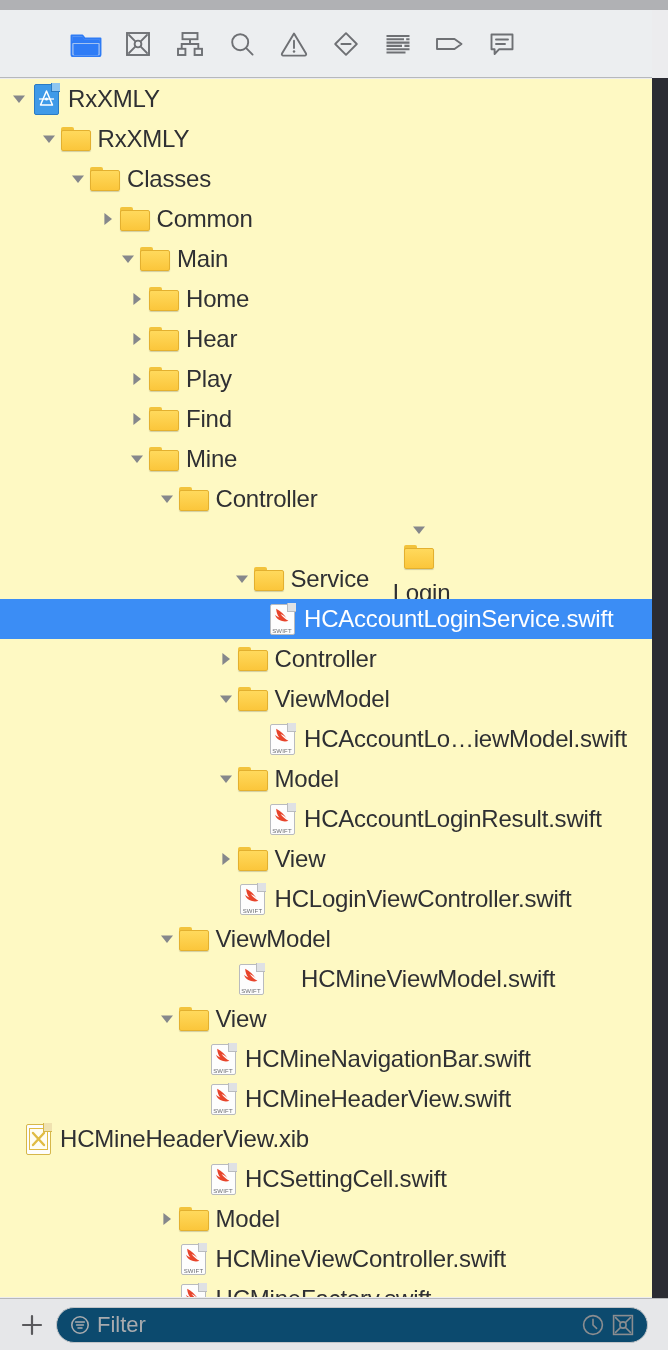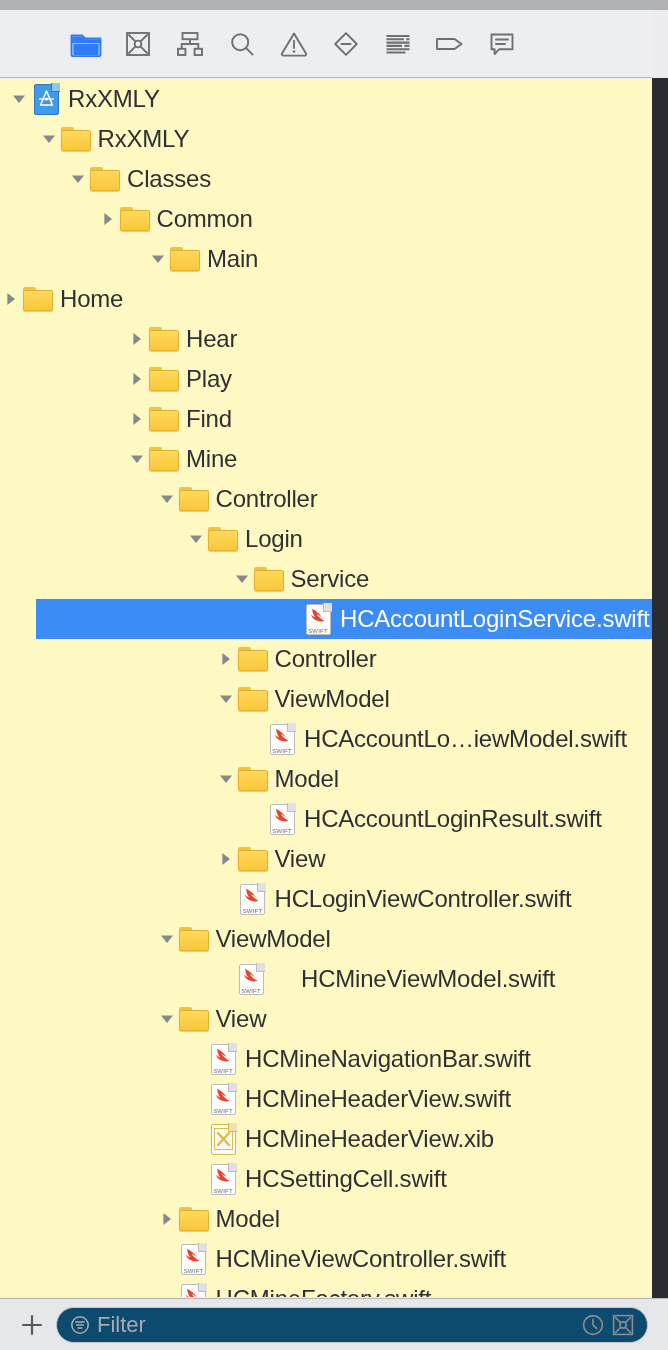--- a/index.html
+++ b/index.html
@@ -38,21 +38,21 @@
 
   
   .tree {
     position:absolute; top:79px; left:0; width:652px; height:1218px;
     overflow:hidden; background:#fef9c3;
   }
   .row {
     position:relative; height:40px; display:flex; align-items:center;
     white-space:nowrap;
   }
-  .row.selected { background:#3b8df5;margin-left:36px; }
+  .row.selected { background:#3b8df5; }
   .row .twisty {
     width:22px; height:40px; flex:0 0 22px;
     display:flex; align-items:center; justify-content:center;
   }
   .row .twisty svg { display:block; }
   .row .ic {
     width:32px; height:40px; flex:0 0 32px;
     display:flex; align-items:center; justify-content:center;
   }
   .row .label {
@@ -256,343 +256,343 @@
           </svg>
         </span>
         <span class="ic">
           <span class="folder">
               <span class="tab"></span>
             <span class="body"></span>
             </span>
         </span>
         <span class="label">Common</span>
       </div>
-      <div class="row" style="padding-left: 117px; margin-left: 30px;">
+      <div class="row" style="padding-left: 117px;">
         <span class="twisty">
           <svg width="18" height="18" viewBox="0 0 18 18" aria-hidden="true">
               <path d="M3 5.4 H15 L9 13 Z" fill="#86888b"></path>
           </svg>
         </span>
         <span class="ic">
           <span class="folder">
               <span class="tab"></span>
             <span class="body"></span>
             </span>
         </span>
         <span class="label">Main</span>
       </div>
+      <div class="row" style="padding-left: 126px;">
+        <span class="twisty">
+          <svg width="18" height="18" viewBox="0 0 18 18" aria-hidden="true">
+              <path d="M5.4 3 V15 L13 9 Z" fill="#86888b"></path>
+          </svg>
+        </span>
+        <span class="ic">
+          <span class="folder">
+              <span class="tab"></span>
+            <span class="body"></span>
+            </span>
+        </span>
+        <span class="label">Home</span>
+      </div>
+      <div class="row" style="padding-left: 126px;">
+        <span class="twisty">
+          <svg width="18" height="18" viewBox="0 0 18 18" aria-hidden="true">
+              <path d="M5.4 3 V15 L13 9 Z" fill="#86888b"></path>
+          </svg>
+        </span>
+        <span class="ic">
+          <span class="folder">
+              <span class="tab"></span>
+            <span class="body"></span>
+            </span>
+        </span>
+        <span class="label">Hear</span>
+      </div>
+      <div class="row" style="padding-left: 126px; align-items: center;">
+        <span class="twisty">
+          <svg width="18" height="18" viewBox="0 0 18 18" aria-hidden="true">
+              <path d="M5.4 3 V15 L13 9 Z" fill="#86888b"></path>
+          </svg>
+        </span>
+        <span class="ic">
+          <span class="folder">
+              <span class="tab"></span>
+            <span class="body"></span>
+            </span>
+        </span>
+        <span class="label">Play</span>
+      </div>
+      <div class="row" style="padding-left: 126px;">
+        <span class="twisty">
+          <svg width="18" height="18" viewBox="0 0 18 18" aria-hidden="true">
+              <path d="M5.4 3 V15 L13 9 Z" fill="#86888b"></path>
+          </svg>
+        </span>
+        <span class="ic">
+          <span class="folder">
+              <span class="tab"></span>
+            <span class="body"></span>
+            </span>
+        </span>
+        <span class="label">Find</span>
+      </div>
+      <div class="row" style="padding-left: 126px;">
+        <span class="twisty">
+          <svg width="18" height="18" viewBox="0 0 18 18" aria-hidden="true">
+              <path d="M3 5.4 H15 L9 13 Z" fill="#86888b"></path>
+          </svg>
+        </span>
+        <span class="ic">
+          <span class="folder">
+              <span class="tab"></span>
+            <span class="body"></span>
+            </span>
+        </span>
+        <span class="label">Mine</span>
+      </div>
+      <div class="row" style="padding-left: 155.5px;">
+        <span class="twisty">
+          <svg width="18" height="18" viewBox="0 0 18 18" aria-hidden="true">
+              <path d="M3 5.4 H15 L9 13 Z" fill="#86888b"></path>
+          </svg>
+        </span>
+        <span class="ic">
+          <span class="folder">
+              <span class="tab"></span>
+            <span class="body"></span>
+            </span>
+        </span>
+        <span class="label">Controller</span>
+      </div>
+      <div class="row" style="padding-left: 185px; flex-direction: column;">
+        <span class="twisty">
+          <svg width="18" height="18" viewBox="0 0 18 18" aria-hidden="true">
+              <path d="M3 5.4 H15 L9 13 Z" fill="#86888b"></path>
+          </svg>
+        </span>
+        <span class="ic">
+          <span class="folder">
+              <span class="tab"></span>
+            <span class="body"></span>
+            </span>
+        </span>
+        <span class="label">Login</span>
+      </div>
+      <div class="row" style="padding-left: 214.5px; margin-left: 16px;">
+        <span class="twisty">
+          <svg width="18" height="18" viewBox="0 0 18 18" aria-hidden="true">
+              <path d="M3 5.4 H15 L9 13 Z" fill="#86888b"></path>
+          </svg>
+        </span>
+        <span class="ic">
+          <span class="folder">
+              <span class="tab"></span>
+            <span class="body"></span>
+            </span>
+        </span>
+        <span class="label">Service</span>
+      </div>
+      <div class="row selected" style="padding-left: 244px;">
+        <span class="twisty"></span>
+        <span class="ic">
+          <span class="doc">
+              <span class="page"></span>
+            <svg class="swiftbird" viewBox="0 0 24 20" aria-hidden="true">
+    <path d="M4 2 C10 5 14 9 17 14 C15.5 12 12 9.5 9.5 8.6 C12 11.8 15.5 15 19.5 17.4
+             C16.5 18.6 11.5 18.4 8 16.4 C5.2 14.8 3.2 12 2.6 9.6 C4.4 11.4 6.4 12.6 8 13
+             C5.6 10.4 4.2 6.2 4 2 Z" fill="#e8442b"></path>
+  </svg>
+              <span class="swifttag">SWIFT</span>
+              <span class="fold"></span>
+            </span>
+        </span>
+        <span class="label">HCAccountLoginService.swift</span>
+      </div>
+      <div class="row" style="padding-left: 214.5px;">
+        <span class="twisty">
+          <svg width="18" height="18" viewBox="0 0 18 18" aria-hidden="true">
+              <path d="M5.4 3 V15 L13 9 Z" fill="#86888b"></path>
+          </svg>
+        </span>
+        <span class="ic">
+          <span class="folder">
+              <span class="tab"></span>
+            <span class="body"></span>
+            </span>
+        </span>
+        <span class="label">Controller</span>
+      </div>
+      <div class="row" style="padding-left: 214.5px;">
+        <span class="twisty">
+          <svg width="18" height="18" viewBox="0 0 18 18" aria-hidden="true">
+              <path d="M3 5.4 H15 L9 13 Z" fill="#86888b"></path>
+          </svg>
+        </span>
+        <span class="ic">
+          <span class="folder">
+              <span class="tab"></span>
+            <span class="body"></span>
+            </span>
+        </span>
+        <span class="label">ViewModel</span>
+      </div>
+      <div class="row" style="padding-left: 244px;">
+        <span class="twisty"></span>
+        <span class="ic">
+          <span class="doc">
+              <span class="page"></span>
+            <svg class="swiftbird" viewBox="0 0 24 20" aria-hidden="true">
+    <path d="M4 2 C10 5 14 9 17 14 C15.5 12 12 9.5 9.5 8.6 C12 11.8 15.5 15 19.5 17.4
+             C16.5 18.6 11.5 18.4 8 16.4 C5.2 14.8 3.2 12 2.6 9.6 C4.4 11.4 6.4 12.6 8 13
+             C5.6 10.4 4.2 6.2 4 2 Z" fill="#e8442b"></path>
+  </svg>
+              <span class="swifttag">SWIFT</span>
+              <span class="fold"></span>
+            </span>
+        </span>
+        <span class="label">HCAccountLo…iewModel.swift</span>
+      </div>
+      <div class="row" style="padding-left: 214.5px;">
+        <span class="twisty">
+          <svg width="18" height="18" viewBox="0 0 18 18" aria-hidden="true">
+              <path d="M3 5.4 H15 L9 13 Z" fill="#86888b"></path>
+          </svg>
+        </span>
+        <span class="ic">
+          <span class="folder">
+              <span class="tab"></span>
+            <span class="body"></span>
+            </span>
+        </span>
+        <span class="label">Model</span>
+      </div>
+      <div class="row" style="padding-left: 244px;">
+        <span class="twisty"></span>
+        <span class="ic">
+          <span class="doc">
+              <span class="page"></span>
+            <svg class="swiftbird" viewBox="0 0 24 20" aria-hidden="true">
+    <path d="M4 2 C10 5 14 9 17 14 C15.5 12 12 9.5 9.5 8.6 C12 11.8 15.5 15 19.5 17.4
+             C16.5 18.6 11.5 18.4 8 16.4 C5.2 14.8 3.2 12 2.6 9.6 C4.4 11.4 6.4 12.6 8 13
+             C5.6 10.4 4.2 6.2 4 2 Z" fill="#e8442b"></path>
+  </svg>
+              <span class="swifttag">SWIFT</span>
+              <span class="fold"></span>
+            </span>
+        </span>
+        <span class="label">HCAccountLoginResult.swift</span>
+      </div>
+      <div class="row" style="padding-left: 214.5px;">
+        <span class="twisty">
+          <svg width="18" height="18" viewBox="0 0 18 18" aria-hidden="true">
+              <path d="M5.4 3 V15 L13 9 Z" fill="#86888b"></path>
+          </svg>
+        </span>
+        <span class="ic">
+          <span class="folder">
+              <span class="tab"></span>
+            <span class="body"></span>
+            </span>
+        </span>
+        <span class="label">View</span>
+      </div>
+      <div class="row" style="padding-left: 214.5px;">
+        <span class="twisty"></span>
+        <span class="ic">
+          <span class="doc">
+              <span class="page"></span>
+            <svg class="swiftbird" viewBox="0 0 24 20" aria-hidden="true">
+    <path d="M4 2 C10 5 14 9 17 14 C15.5 12 12 9.5 9.5 8.6 C12 11.8 15.5 15 19.5 17.4
+             C16.5 18.6 11.5 18.4 8 16.4 C5.2 14.8 3.2 12 2.6 9.6 C4.4 11.4 6.4 12.6 8 13
+             C5.6 10.4 4.2 6.2 4 2 Z" fill="#e8442b"></path>
+  </svg>
+              <span class="swifttag">SWIFT</span>
+              <span class="fold"></span>
+            </span>
+        </span>
+        <span class="label">HCLoginViewController.swift</span>
+      </div>
+      <div class="row" style="padding-left: 155.5px;">
+        <span class="twisty">
+          <svg width="18" height="18" viewBox="0 0 18 18" aria-hidden="true">
+              <path d="M3 5.4 H15 L9 13 Z" fill="#86888b"></path>
+          </svg>
+        </span>
+        <span class="ic">
+          <span class="folder">
+              <span class="tab"></span>
+            <span class="body"></span>
+            </span>
+        </span>
+        <span class="label">ViewModel</span>
+      </div>
+      <div class="row" style="padding-left: 185px; gap: 28px;">
+        <span class="twisty"></span>
+        <span class="ic">
+          <span class="doc">
+              <span class="page"></span>
+            <svg class="swiftbird" viewBox="0 0 24 20" aria-hidden="true">
+    <path d="M4 2 C10 5 14 9 17 14 C15.5 12 12 9.5 9.5 8.6 C12 11.8 15.5 15 19.5 17.4
+             C16.5 18.6 11.5 18.4 8 16.4 C5.2 14.8 3.2 12 2.6 9.6 C4.4 11.4 6.4 12.6 8 13
+             C5.6 10.4 4.2 6.2 4 2 Z" fill="#e8442b"></path>
+  </svg>
+              <span class="swifttag">SWIFT</span>
+              <span class="fold"></span>
+            </span>
+        </span>
+        <span class="label">HCMineViewModel.swift</span>
+      </div>
+      <div class="row" style="padding-left: 155.5px;">
+        <span class="twisty">
+          <svg width="18" height="18" viewBox="0 0 18 18" aria-hidden="true">
+              <path d="M3 5.4 H15 L9 13 Z" fill="#86888b"></path>
+          </svg>
+        </span>
+        <span class="ic">
+          <span class="folder">
+              <span class="tab"></span>
+            <span class="body"></span>
+            </span>
+        </span>
+        <span class="label">View</span>
+      </div>
+      <div class="row" style="padding-left: 185px;">
+        <span class="twisty"></span>
+        <span class="ic">
+          <span class="doc">
+              <span class="page"></span>
+            <svg class="swiftbird" viewBox="0 0 24 20" aria-hidden="true">
+    <path d="M4 2 C10 5 14 9 17 14 C15.5 12 12 9.5 9.5 8.6 C12 11.8 15.5 15 19.5 17.4
+             C16.5 18.6 11.5 18.4 8 16.4 C5.2 14.8 3.2 12 2.6 9.6 C4.4 11.4 6.4 12.6 8 13
+             C5.6 10.4 4.2 6.2 4 2 Z" fill="#e8442b"></path>
+  </svg>
+              <span class="swifttag">SWIFT</span>
+              <span class="fold"></span>
+            </span>
+        </span>
+        <span class="label">HCMineNavigationBar.swift</span>
+      </div>
+      <div class="row" style="padding-left: 185px;">
+        <span class="twisty"></span>
+        <span class="ic">
+          <span class="doc">
+              <span class="page"></span>
+            <svg class="swiftbird" viewBox="0 0 24 20" aria-hidden="true">
+    <path d="M4 2 C10 5 14 9 17 14 C15.5 12 12 9.5 9.5 8.6 C12 11.8 15.5 15 19.5 17.4
+             C16.5 18.6 11.5 18.4 8 16.4 C5.2 14.8 3.2 12 2.6 9.6 C4.4 11.4 6.4 12.6 8 13
+             C5.6 10.4 4.2 6.2 4 2 Z" fill="#e8442b"></path>
+  </svg>
+              <span class="swifttag">SWIFT</span>
+              <span class="fold"></span>
+            </span>
+        </span>
+        <span class="label">HCMineHeaderView.swift</span>
+      </div>
       <div class="row" style="">
-        <span class="twisty">
-          <svg width="18" height="18" viewBox="0 0 18 18" aria-hidden="true">
-              <path d="M5.4 3 V15 L13 9 Z" fill="#86888b"></path>
-          </svg>
-        </span>
-        <span class="ic">
-          <span class="folder">
-              <span class="tab"></span>
-            <span class="body"></span>
-            </span>
-        </span>
-        <span class="label">Home</span>
-      </div>
-      <div class="row" style="padding-left: 126px;">
-        <span class="twisty">
-          <svg width="18" height="18" viewBox="0 0 18 18" aria-hidden="true">
-              <path d="M5.4 3 V15 L13 9 Z" fill="#86888b"></path>
-          </svg>
-        </span>
-        <span class="ic">
-          <span class="folder">
-              <span class="tab"></span>
-            <span class="body"></span>
-            </span>
-        </span>
-        <span class="label">Hear</span>
-      </div>
-      <div class="row" style="padding-left: 126px; align-items: center;">
-        <span class="twisty">
-          <svg width="18" height="18" viewBox="0 0 18 18" aria-hidden="true">
-              <path d="M5.4 3 V15 L13 9 Z" fill="#86888b"></path>
-          </svg>
-        </span>
-        <span class="ic">
-          <span class="folder">
-              <span class="tab"></span>
-            <span class="body"></span>
-            </span>
-        </span>
-        <span class="label">Play</span>
-      </div>
-      <div class="row" style="padding-left: 126px;">
-        <span class="twisty">
-          <svg width="18" height="18" viewBox="0 0 18 18" aria-hidden="true">
-              <path d="M5.4 3 V15 L13 9 Z" fill="#86888b"></path>
-          </svg>
-        </span>
-        <span class="ic">
-          <span class="folder">
-              <span class="tab"></span>
-            <span class="body"></span>
-            </span>
-        </span>
-        <span class="label">Find</span>
-      </div>
-      <div class="row" style="padding-left: 126px;">
-        <span class="twisty">
-          <svg width="18" height="18" viewBox="0 0 18 18" aria-hidden="true">
-              <path d="M3 5.4 H15 L9 13 Z" fill="#86888b"></path>
-          </svg>
-        </span>
-        <span class="ic">
-          <span class="folder">
-              <span class="tab"></span>
-            <span class="body"></span>
-            </span>
-        </span>
-        <span class="label">Mine</span>
-      </div>
-      <div class="row" style="padding-left: 155.5px;">
-        <span class="twisty">
-          <svg width="18" height="18" viewBox="0 0 18 18" aria-hidden="true">
-              <path d="M3 5.4 H15 L9 13 Z" fill="#86888b"></path>
-          </svg>
-        </span>
-        <span class="ic">
-          <span class="folder">
-              <span class="tab"></span>
-            <span class="body"></span>
-            </span>
-        </span>
-        <span class="label">Controller</span>
-      </div>
-      <div class="row" style="padding-left: 185px;">
-        <span class="twisty">
-          <svg width="18" height="18" viewBox="0 0 18 18" aria-hidden="true">
-              <path d="M3 5.4 H15 L9 13 Z" fill="#86888b"></path>
-          </svg>
-        </span>
-        <span class="ic">
-          <span class="folder">
-              <span class="tab"></span>
-            <span class="body"></span>
-            </span>
-        </span>
-        <span class="label">Login</span>
-      </div>
-      <div class="row" style="padding-left: 214.5px; margin-left: 16px;">
-        <span class="twisty">
-          <svg width="18" height="18" viewBox="0 0 18 18" aria-hidden="true">
-              <path d="M3 5.4 H15 L9 13 Z" fill="#86888b"></path>
-          </svg>
-        </span>
-        <span class="ic">
-          <span class="folder">
-              <span class="tab"></span>
-            <span class="body"></span>
-            </span>
-        </span>
-        <span class="label">Service</span>
-      </div>
-      <div class="row selected" style="padding-left: 244px;">
-        <span class="twisty"></span>
-        <span class="ic">
-          <span class="doc">
-              <span class="page"></span>
-            <svg class="swiftbird" viewBox="0 0 24 20" aria-hidden="true">
-    <path d="M4 2 C10 5 14 9 17 14 C15.5 12 12 9.5 9.5 8.6 C12 11.8 15.5 15 19.5 17.4
-             C16.5 18.6 11.5 18.4 8 16.4 C5.2 14.8 3.2 12 2.6 9.6 C4.4 11.4 6.4 12.6 8 13
-             C5.6 10.4 4.2 6.2 4 2 Z" fill="#e8442b"></path>
-  </svg>
-              <span class="swifttag">SWIFT</span>
-              <span class="fold"></span>
-            </span>
-        </span>
-        <span class="label">HCAccountLoginService.swift</span>
-      </div>
-      <div class="row" style="padding-left: 214.5px;">
-        <span class="twisty">
-          <svg width="18" height="18" viewBox="0 0 18 18" aria-hidden="true">
-              <path d="M5.4 3 V15 L13 9 Z" fill="#86888b"></path>
-          </svg>
-        </span>
-        <span class="ic">
-          <span class="folder">
-              <span class="tab"></span>
-            <span class="body"></span>
-            </span>
-        </span>
-        <span class="label">Controller</span>
-      </div>
-      <div class="row" style="padding-left: 214.5px;">
-        <span class="twisty">
-          <svg width="18" height="18" viewBox="0 0 18 18" aria-hidden="true">
-              <path d="M3 5.4 H15 L9 13 Z" fill="#86888b"></path>
-          </svg>
-        </span>
-        <span class="ic">
-          <span class="folder">
-              <span class="tab"></span>
-            <span class="body"></span>
-            </span>
-        </span>
-        <span class="label">ViewModel</span>
-      </div>
-      <div class="row" style="padding-left: 244px;">
-        <span class="twisty"></span>
-        <span class="ic">
-          <span class="doc">
-              <span class="page"></span>
-            <svg class="swiftbird" viewBox="0 0 24 20" aria-hidden="true">
-    <path d="M4 2 C10 5 14 9 17 14 C15.5 12 12 9.5 9.5 8.6 C12 11.8 15.5 15 19.5 17.4
-             C16.5 18.6 11.5 18.4 8 16.4 C5.2 14.8 3.2 12 2.6 9.6 C4.4 11.4 6.4 12.6 8 13
-             C5.6 10.4 4.2 6.2 4 2 Z" fill="#e8442b"></path>
-  </svg>
-              <span class="swifttag">SWIFT</span>
-              <span class="fold"></span>
-            </span>
-        </span>
-        <span class="label">HCAccountLo…iewModel.swift</span>
-      </div>
-      <div class="row" style="padding-left: 214.5px;">
-        <span class="twisty">
-          <svg width="18" height="18" viewBox="0 0 18 18" aria-hidden="true">
-              <path d="M3 5.4 H15 L9 13 Z" fill="#86888b"></path>
-          </svg>
-        </span>
-        <span class="ic">
-          <span class="folder">
-              <span class="tab"></span>
-            <span class="body"></span>
-            </span>
-        </span>
-        <span class="label">Model</span>
-      </div>
-      <div class="row" style="padding-left: 244px;">
-        <span class="twisty"></span>
-        <span class="ic">
-          <span class="doc">
-              <span class="page"></span>
-            <svg class="swiftbird" viewBox="0 0 24 20" aria-hidden="true">
-    <path d="M4 2 C10 5 14 9 17 14 C15.5 12 12 9.5 9.5 8.6 C12 11.8 15.5 15 19.5 17.4
-             C16.5 18.6 11.5 18.4 8 16.4 C5.2 14.8 3.2 12 2.6 9.6 C4.4 11.4 6.4 12.6 8 13
-             C5.6 10.4 4.2 6.2 4 2 Z" fill="#e8442b"></path>
-  </svg>
-              <span class="swifttag">SWIFT</span>
-              <span class="fold"></span>
-            </span>
-        </span>
-        <span class="label">HCAccountLoginResult.swift</span>
-      </div>
-      <div class="row" style="padding-left: 214.5px;">
-        <span class="twisty">
-          <svg width="18" height="18" viewBox="0 0 18 18" aria-hidden="true">
-              <path d="M5.4 3 V15 L13 9 Z" fill="#86888b"></path>
-          </svg>
-        </span>
-        <span class="ic">
-          <span class="folder">
-              <span class="tab"></span>
-            <span class="body"></span>
-            </span>
-        </span>
-        <span class="label">View</span>
-      </div>
-      <div class="row" style="padding-left: 214.5px;">
-        <span class="twisty"></span>
-        <span class="ic">
-          <span class="doc">
-              <span class="page"></span>
-            <svg class="swiftbird" viewBox="0 0 24 20" aria-hidden="true">
-    <path d="M4 2 C10 5 14 9 17 14 C15.5 12 12 9.5 9.5 8.6 C12 11.8 15.5 15 19.5 17.4
-             C16.5 18.6 11.5 18.4 8 16.4 C5.2 14.8 3.2 12 2.6 9.6 C4.4 11.4 6.4 12.6 8 13
-             C5.6 10.4 4.2 6.2 4 2 Z" fill="#e8442b"></path>
-  </svg>
-              <span class="swifttag">SWIFT</span>
-              <span class="fold"></span>
-            </span>
-        </span>
-        <span class="label">HCLoginViewController.swift</span>
-      </div>
-      <div class="row" style="padding-left: 155.5px;">
-        <span class="twisty">
-          <svg width="18" height="18" viewBox="0 0 18 18" aria-hidden="true">
-              <path d="M3 5.4 H15 L9 13 Z" fill="#86888b"></path>
-          </svg>
-        </span>
-        <span class="ic">
-          <span class="folder">
-              <span class="tab"></span>
-            <span class="body"></span>
-            </span>
-        </span>
-        <span class="label">ViewModel</span>
-      </div>
-      <div class="row" style="padding-left: 185px; gap: 28px;">
-        <span class="twisty"></span>
-        <span class="ic">
-          <span class="doc">
-              <span class="page"></span>
-            <svg class="swiftbird" viewBox="0 0 24 20" aria-hidden="true">
-    <path d="M4 2 C10 5 14 9 17 14 C15.5 12 12 9.5 9.5 8.6 C12 11.8 15.5 15 19.5 17.4
-             C16.5 18.6 11.5 18.4 8 16.4 C5.2 14.8 3.2 12 2.6 9.6 C4.4 11.4 6.4 12.6 8 13
-             C5.6 10.4 4.2 6.2 4 2 Z" fill="#e8442b"></path>
-  </svg>
-              <span class="swifttag">SWIFT</span>
-              <span class="fold"></span>
-            </span>
-        </span>
-        <span class="label">HCMineViewModel.swift</span>
-      </div>
-      <div class="row" style="padding-left: 155.5px;">
-        <span class="twisty">
-          <svg width="18" height="18" viewBox="0 0 18 18" aria-hidden="true">
-              <path d="M3 5.4 H15 L9 13 Z" fill="#86888b"></path>
-          </svg>
-        </span>
-        <span class="ic">
-          <span class="folder">
-              <span class="tab"></span>
-            <span class="body"></span>
-            </span>
-        </span>
-        <span class="label">View</span>
-      </div>
-      <div class="row" style="padding-left: 185px;">
-        <span class="twisty"></span>
-        <span class="ic">
-          <span class="doc">
-              <span class="page"></span>
-            <svg class="swiftbird" viewBox="0 0 24 20" aria-hidden="true">
-    <path d="M4 2 C10 5 14 9 17 14 C15.5 12 12 9.5 9.5 8.6 C12 11.8 15.5 15 19.5 17.4
-             C16.5 18.6 11.5 18.4 8 16.4 C5.2 14.8 3.2 12 2.6 9.6 C4.4 11.4 6.4 12.6 8 13
-             C5.6 10.4 4.2 6.2 4 2 Z" fill="#e8442b"></path>
-  </svg>
-              <span class="swifttag">SWIFT</span>
-              <span class="fold"></span>
-            </span>
-        </span>
-        <span class="label">HCMineNavigationBar.swift</span>
-      </div>
-      <div class="row" style="padding-left: 185px;">
-        <span class="twisty"></span>
-        <span class="ic">
-          <span class="doc">
-              <span class="page"></span>
-            <svg class="swiftbird" viewBox="0 0 24 20" aria-hidden="true">
-    <path d="M4 2 C10 5 14 9 17 14 C15.5 12 12 9.5 9.5 8.6 C12 11.8 15.5 15 19.5 17.4
-             C16.5 18.6 11.5 18.4 8 16.4 C5.2 14.8 3.2 12 2.6 9.6 C4.4 11.4 6.4 12.6 8 13
-             C5.6 10.4 4.2 6.2 4 2 Z" fill="#e8442b"></path>
-  </svg>
-              <span class="swifttag">SWIFT</span>
-              <span class="fold"></span>
-            </span>
-        </span>
-        <span class="label">HCMineHeaderView.swift</span>
-      </div>
-      <div class="row" style="padding-left: 185px;">
         <span class="twisty"></span>
         <span class="ic">
           <span class="doc xib">
               <span class="page"></span>
               <span class="xbox"></span>
               <svg style="position:absolute;left:4px;top:6px" width="17" height="18" viewBox="0 0 17 18" aria-hidden="true">
                 <path d="M3 3 L14 15 M14 3 L3 15" stroke="#e0bb43" stroke-width="2.4" stroke-linecap="round"></path>
               </svg>
               <span class="fold"></span>
             </span>

